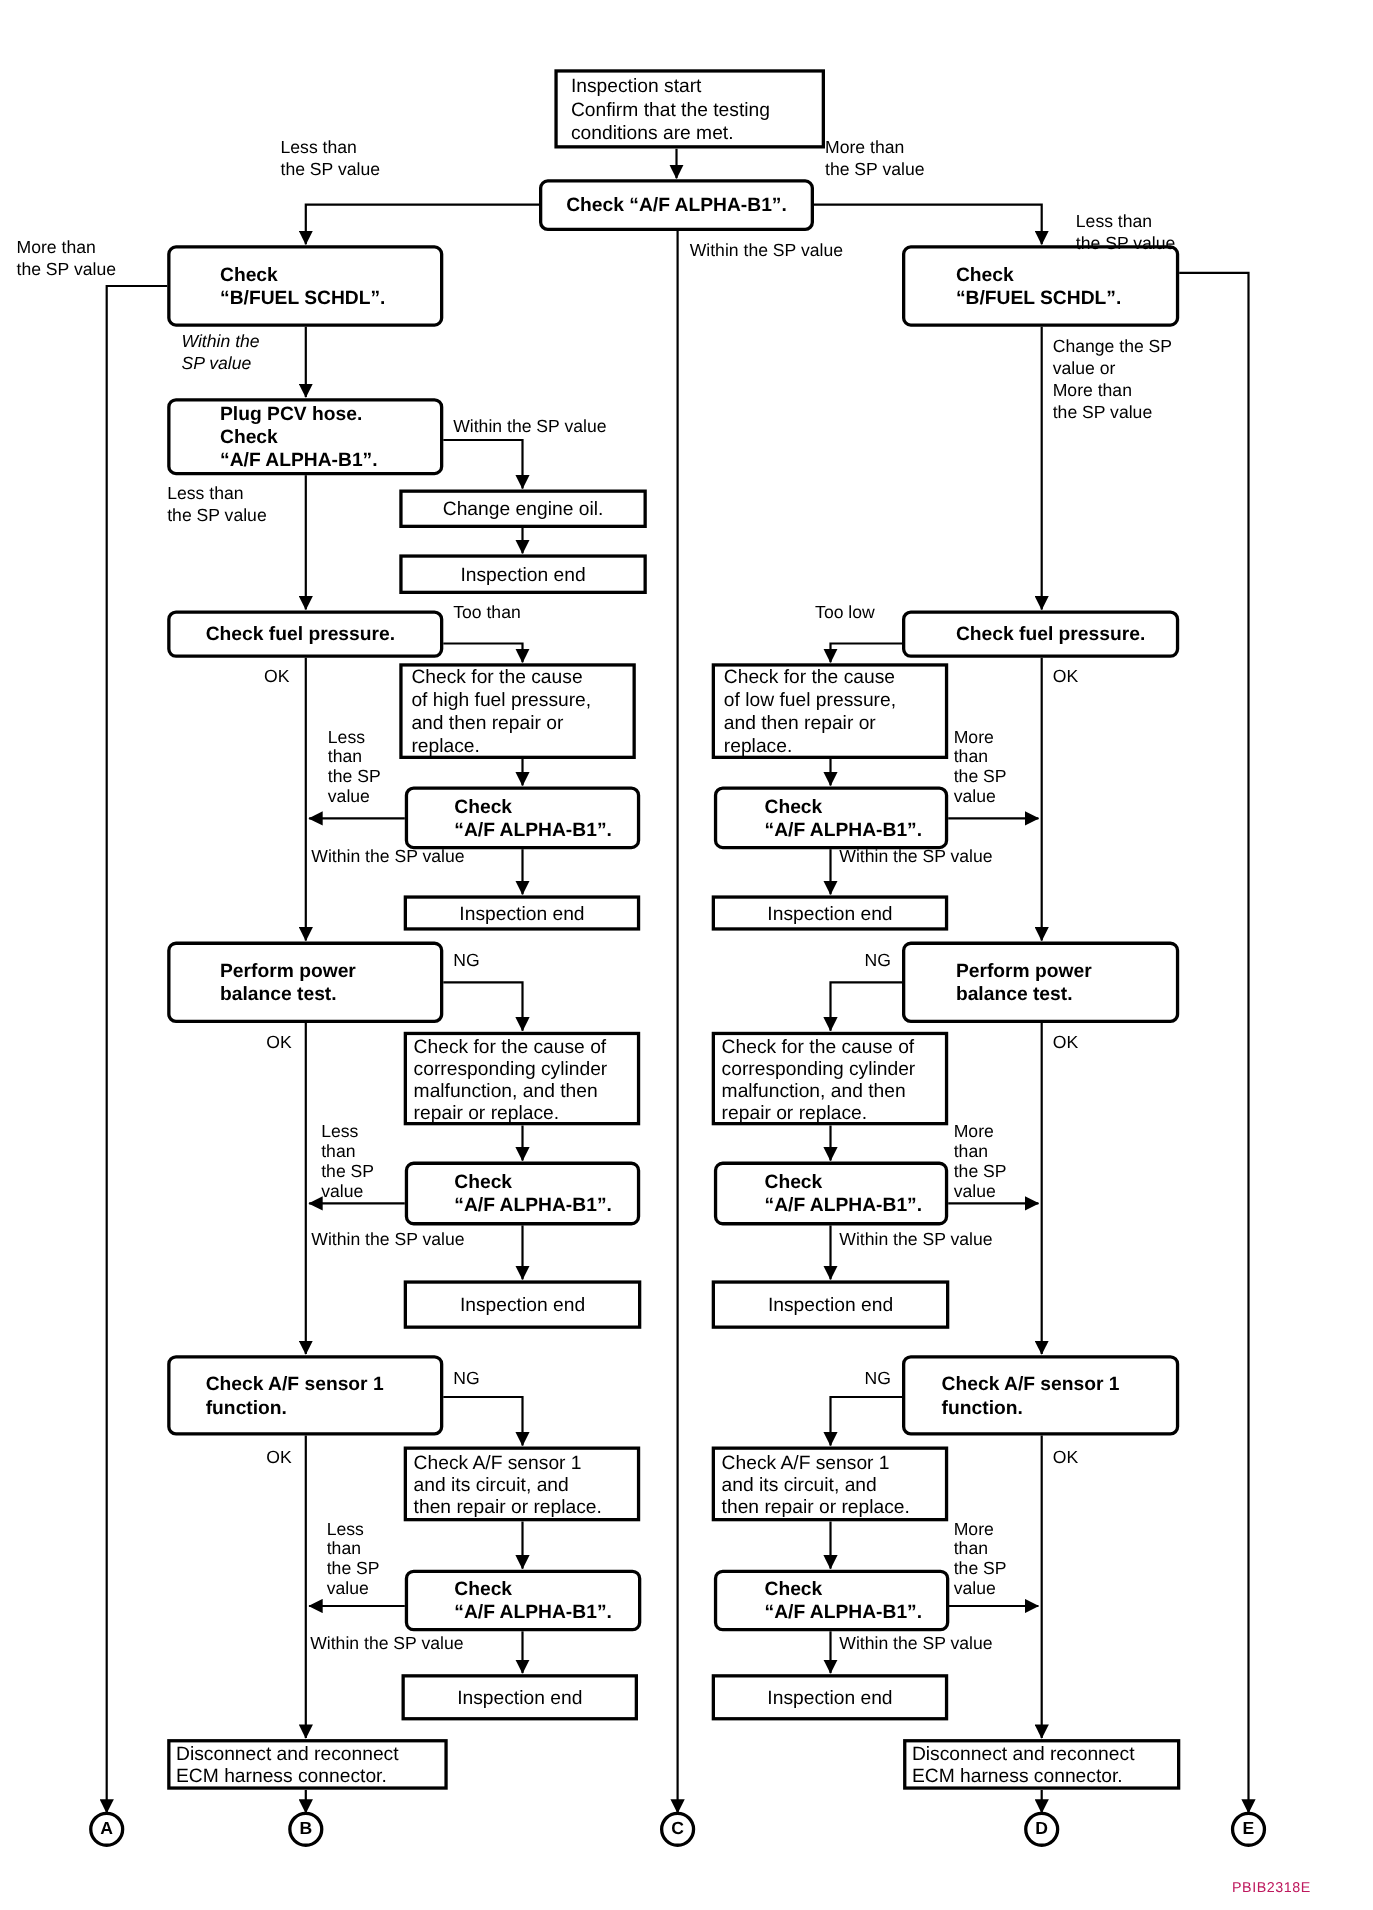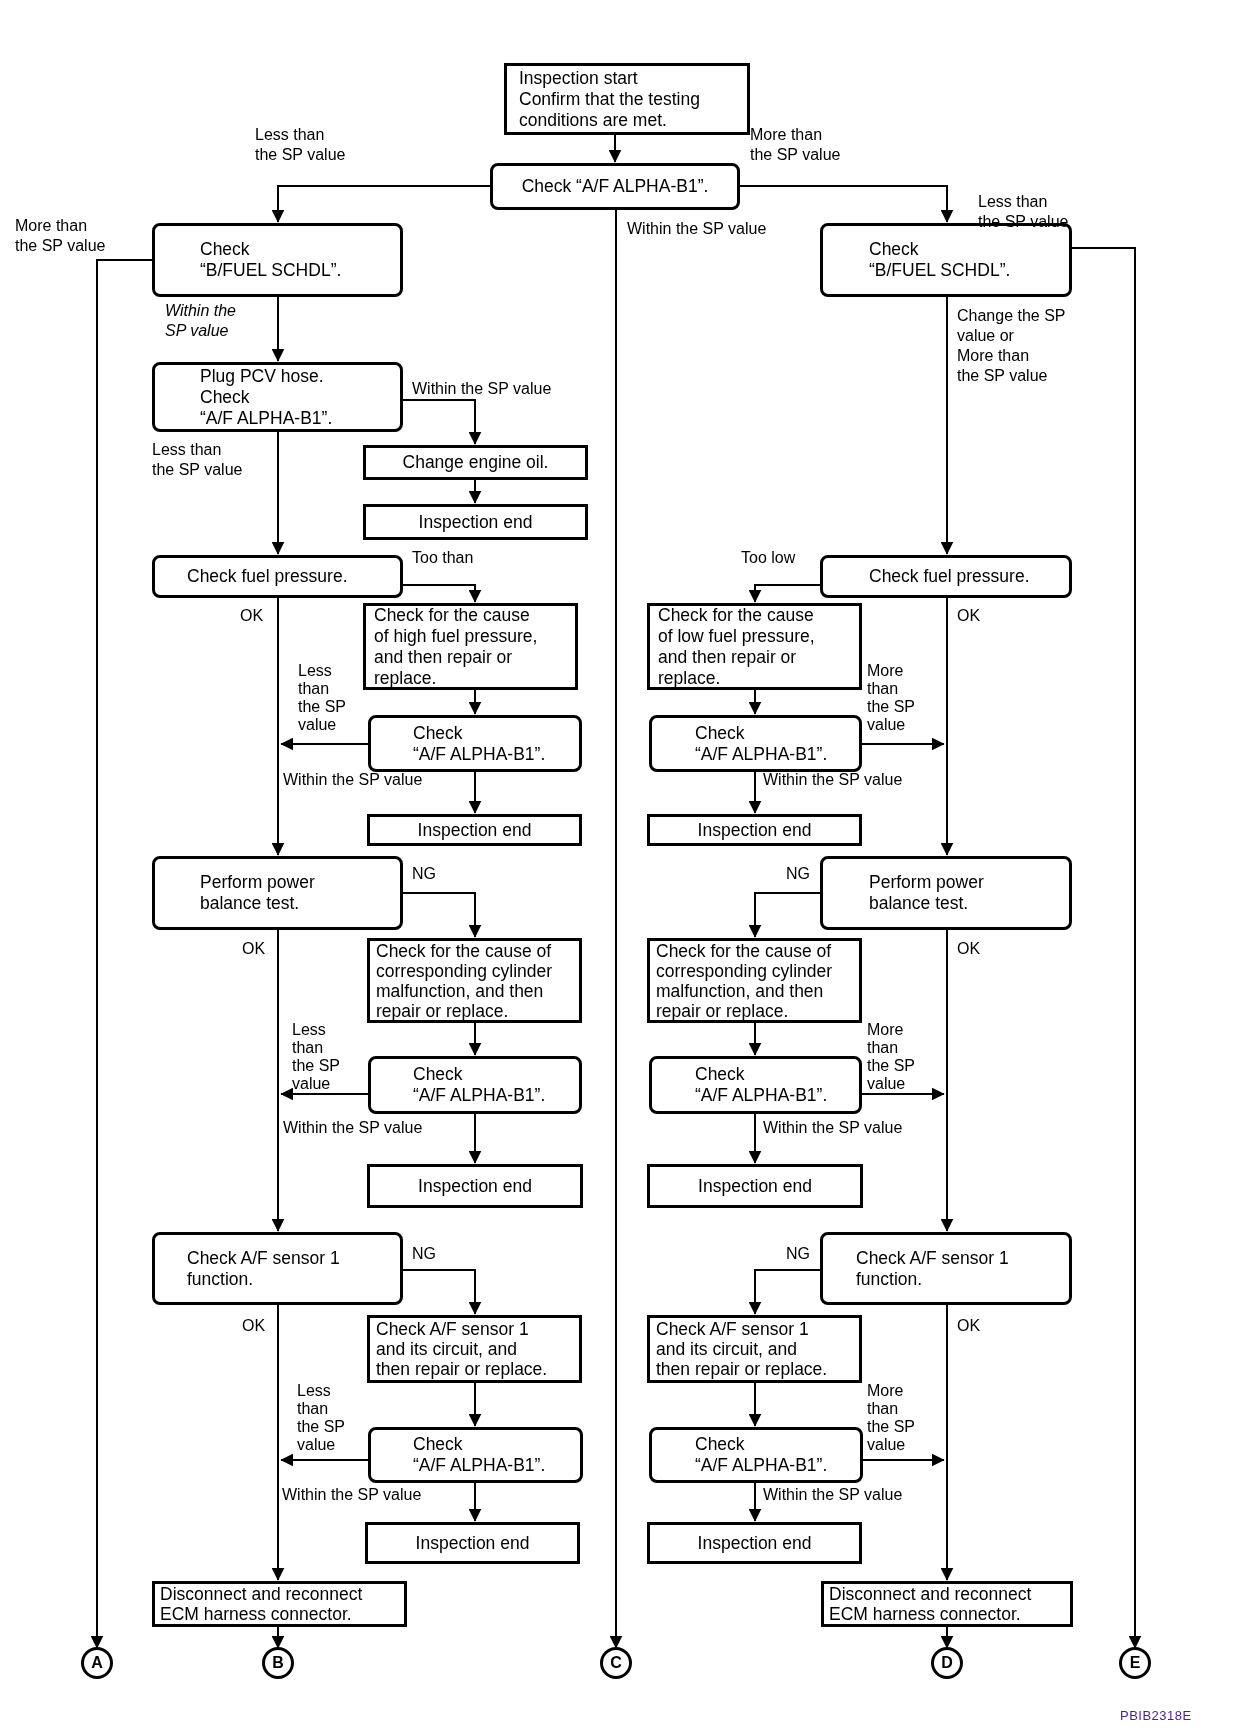--- a/index.html
+++ b/index.html
@@ -1,27 +1,27 @@
 <!DOCTYPE html>
 <html><head>
 <meta charset="utf-8">
 <style>
   html,body{margin:0;padding:0;background:#fff;}
   .page{position:relative;width:1248px;height:1736px;background:#fff;
         font-family:"Liberation Sans","DejaVu Sans",sans-serif;color:#000;overflow:hidden;}
   .title{position:absolute;left:22px;top:6px;font-size:30px;font-weight:bold;letter-spacing:0.5px;}
   .box{position:absolute;box-sizing:border-box;border:3px solid #000;background:#fff;
        display:flex;align-items:center;font-size:17.5px;line-height:21px;white-space:pre-line;}
-  .round{border-radius:8px;}
+  .round{border-radius:8px;font-weight:bold;}
   .center{justify-content:center;text-align:center;}
   .lbl{position:absolute;font-size:16px;line-height:20px;white-space:pre-line;}
   .term{position:absolute;width:26px;height:26px;border:3px solid #000;border-radius:50%;
         background:#fff;display:flex;align-items:center;justify-content:center;
         font-size:16px;font-weight:bold;transform:translate(-50%,-50%);}
-  .code{position:absolute;font-size:13px;color:#4c1d95;letter-spacing:0.5px;}
+  .code{position:absolute;font-size:13px;color:#be185d;letter-spacing:0.5px;}
   svg.wires{position:absolute;left:0;top:0;width:1248px;height:1736px;}
   svg.wires path{stroke:#000;stroke-width:2;fill:none;}
 </style>
 </head>
 <body>
 
 <div class="page">
 
 
   <svg class="wires" viewBox="0 0 1248 1736">

